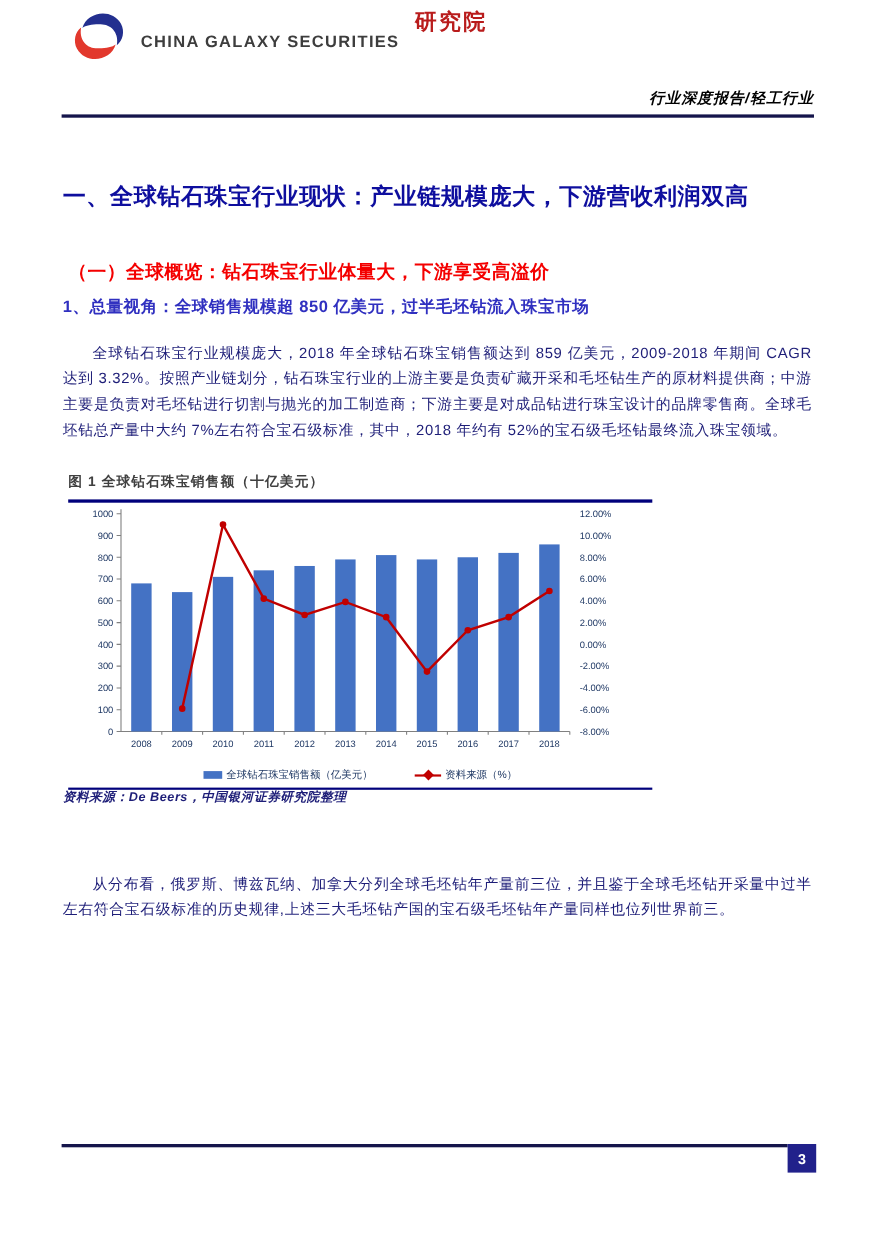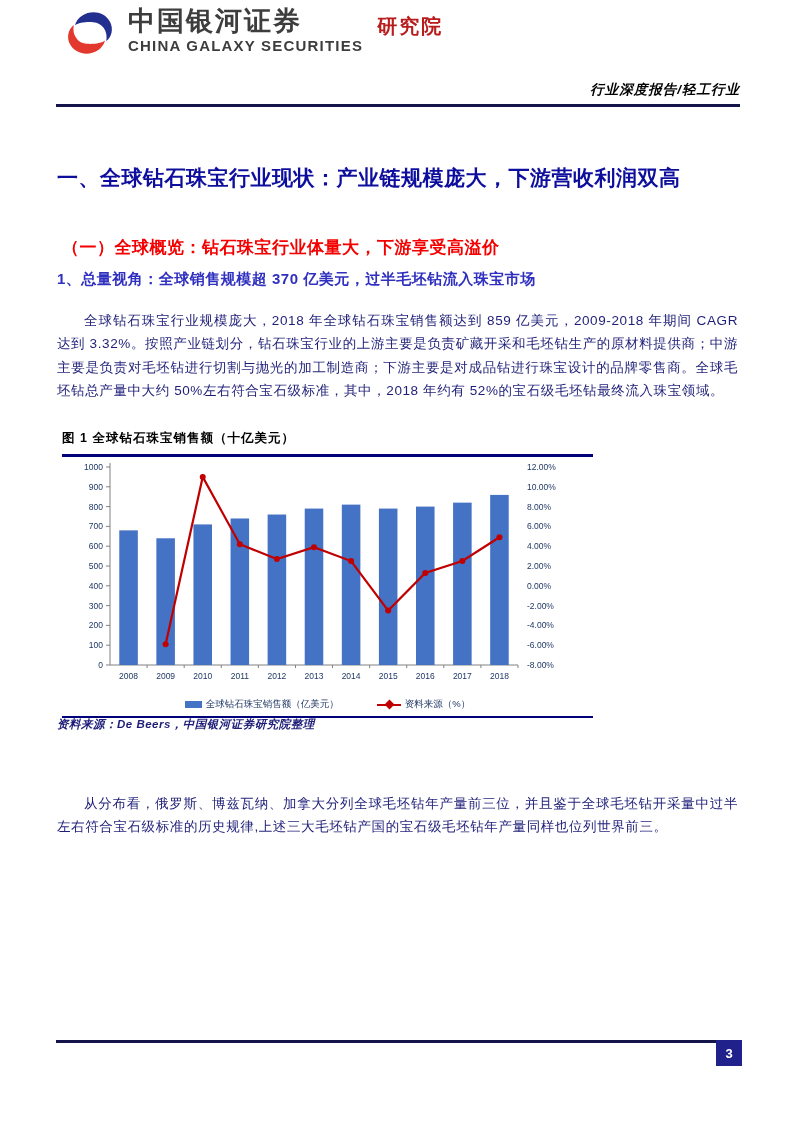--- a/index.html
+++ b/index.html
@@ -30,21 +30,21 @@
     font-size:15px; font-weight:bold; color:#3030c0; letter-spacing:0.5px; }
   .sec1 { top:270px; }
   .sec2 { top:756px; }
   .body-para { position:absolute; left:57px; width:681px;
     font-size:13.5px; line-height:23.4px; color:#1e1e78; letter-spacing:0.6px;
     text-align:justify; text-indent:2em; }
   .para1 { top:309px; }
   .para2 { top:792px; }
   
   .figure { position:absolute; left:62px; top:430px; width:531px; }
-  .figure-title { font-size:12.5px; font-weight:bold; color:#000000; letter-spacing:1px; margin-bottom:7px; }
+  .figure-title { font-size:12.5px; font-weight:bold; color:#404040; letter-spacing:1px; margin-bottom:7px; }
   .fig-border { height:2.5px; background:#00007b; }
   .chart-svg { display:block; width:531px; height:238px; margin-top:2px; }
   .legend { display:flex; justify-content:center; align-items:center; gap:38px; height:16px; margin-bottom:3px; }
   .legend-item { display:flex; align-items:center; gap:4px; font-size:9.5px; color:#1f3864; }
   .swatch-bar { display:inline-block; width:17px; height:7px; }
   .swatch-line { position:relative; display:inline-block; width:24px; height:7px; }
   .swatch-line .sline { position:absolute; left:0; top:3px; width:24px; height:2px; }
   .swatch-line .sdot { position:absolute; left:9px; top:0px; width:7px; height:7px; transform:rotate(45deg); }
   .fig-source { position:absolute; left:57px; top:717px;
     font-size:11.5px; font-style:italic; font-weight:bold; color:#1e1e78; letter-spacing:0.5px; }
@@ -59,33 +59,32 @@
 
 <div class="page">
 
   <div class="logo-wrap">
     <svg class="logo-icon" viewBox="0 0 100 100">
       <path d="M78 64 C70 92 28 98 13 71 C6 58 10 42 20 35 C16 54 28 69 44 70 C57 71 72 69 78 64 Z" fill="#e2382d"></path>
       <path d="M22 36 C30 8 72 2 87 29 C94 42 90 58 80 65 C84 46 72 31 56 30 C43 29 28 31 22 36 Z" fill="#232f8f"></path>
     </svg>
     <div class="logo-texts">
       <div>
-        <div class="logo-cn">中国银河证券</div>
         <div class="logo-en">CHINA GALAXY SECURITIES</div>
       </div>
       <div class="logo-suffix">研究院</div>
     </div>
   </div>
   <div class="report-tag">行业深度报告/轻工行业</div>
   <div class="header-rule"></div>
 
   <div class="main-title">一、全球钻石珠宝行业现状：产业链规模庞大，下游营收利润双高</div>
   <div class="sub-title">（一）全球概览：钻石珠宝行业体量大，下游享受高溢价</div>
-  <div class="sec-title sec1">1、总量视角：全球销售规模超 370 亿美元，过半毛坯钻流入珠宝市场</div>
-  <div class="body-para para1">全球钻石珠宝行业规模庞大，2018 年全球钻石珠宝销售额达到 859 亿美元，2009-2018 年期间 CAGR 达到 3.32%。按照产业链划分，钻石珠宝行业的上游主要是负责矿藏开采和毛坯钻生产的原材料提供商；中游主要是负责对毛坯钻进行切割与抛光的加工制造商；下游主要是对成品钻进行珠宝设计的品牌零售商。全球毛坯钻总产量中大约 50%左右符合宝石级标准，其中，2018 年约有 52%的宝石级毛坯钻最终流入珠宝领域。</div>
+  <div class="sec-title sec1">1、总量视角：全球销售规模超 850 亿美元，过半毛坯钻流入珠宝市场</div>
+  <div class="body-para para1">全球钻石珠宝行业规模庞大，2018 年全球钻石珠宝销售额达到 859 亿美元，2009-2018 年期间 CAGR 达到 3.32%。按照产业链划分，钻石珠宝行业的上游主要是负责矿藏开采和毛坯钻生产的原材料提供商；中游主要是负责对毛坯钻进行切割与抛光的加工制造商；下游主要是对成品钻进行珠宝设计的品牌零售商。全球毛坯钻总产量中大约 7%左右符合宝石级标准，其中，2018 年约有 52%的宝石级毛坯钻最终流入珠宝领域。</div>
 
   <div class="figure">
     <div class="figure-title">图 1 全球钻石珠宝销售额（十亿美元）</div>
     <div class="fig-border"></div>
     <svg class="chart-svg" viewBox="0 0 531 238">
         <text x="41" y="209" text-anchor="end" font-size="8.5" fill="#1F3864" font-family="&quot;Liberation Sans&quot;,sans-serif">0</text>
         <line x1="44" y1="206" x2="48" y2="206" stroke="#808080" stroke-width="1"></line>
         <text x="41" y="189.2" text-anchor="end" font-size="8.5" fill="#1F3864" font-family="&quot;Liberation Sans&quot;,sans-serif">100</text>
         <line x1="44" y1="186.2" x2="48" y2="186.2" stroke="#808080" stroke-width="1"></line>
         <text x="41" y="169.4" text-anchor="end" font-size="8.5" fill="#1F3864" font-family="&quot;Liberation Sans&quot;,sans-serif">200</text>

